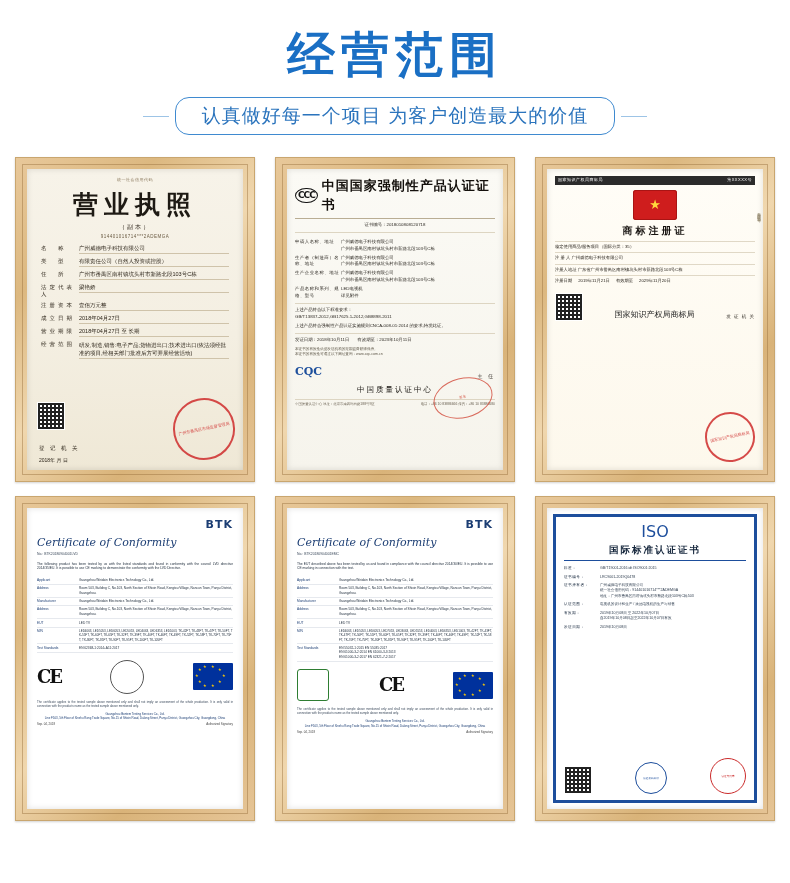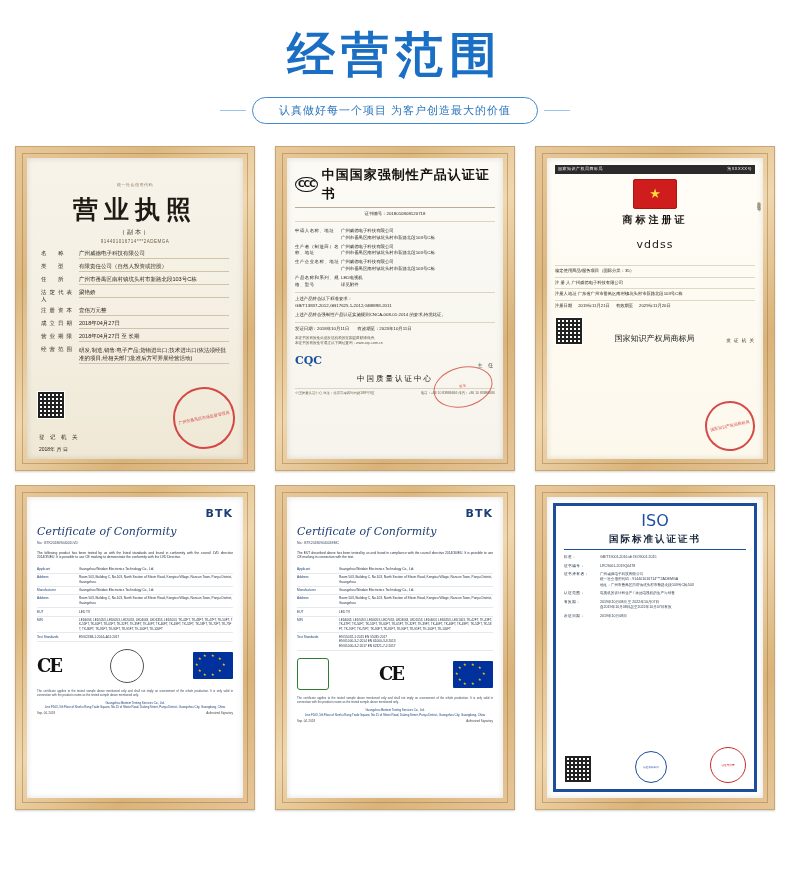--- a/index.html
+++ b/index.html
@@ -37,21 +37,21 @@
   .subtitle-wrap {
     display: inline-block;
     margin-top: 16px;
     position: relative;
   }
   .subtitle {
     display: inline-block;
     border: 1px solid #3f8ad0;
     border-radius: 14px;
     padding: 5px 26px;
-    font-size: 11px;
+    font-size: 19px;
     color: #2b74bd;
     letter-spacing: 1px;
     background: #fff;
   }
   .subtitle-wrap::before,
   .subtitle-wrap::after {
     content: "";
     position: absolute;
     top: 50%;
     width: 26px;
@@ -95,21 +95,21 @@
     height: 100%;
     background: #fdfcf8;
     box-sizing: border-box;
     overflow: hidden;
     box-shadow: inset 0 0 6px rgba(0,0,0,.12);
   }
 
   
   .c1 {
     background: linear-gradient(180deg,#f7f3e9 0%, #f4efe2 55%, #efe8d6 100%);
-    padding: 24px 10px;
+    padding: 8px 10px;
     font-size: 5px;
     color: #3d3022;
   }
   .c1 .topline {
     text-align: center;
     font-size: 4px;
     color: #8c7a5e;
     letter-spacing: .5px;
   }
   .c1 .bl-title {
@@ -678,21 +678,20 @@
     </div>
 
     <div class="frame">
       <div class="paper c3">
         <div class="band">
           <span>国家知识产权局商标局</span>
           <span>第XXXXX号</span>
         </div>
         <div class="emblem"></div>
         <div class="tm-title">商标注册证</div>
-        <div class="tm-brand">vddss</div>
         <div class="tm-row">
           <span>核定使用商品/服务项目（国际分类：35）</span>
         </div>
         <div class="tm-row">
           <span>注 册 人</span>
           <span>广州威德电子科技有限公司</span>
         </div>
         <div class="tm-row">
           <span>注册人地址</span>
           <span>广东省广州市番禺区南村镇坑头村市新路北段103号C栋</span>

